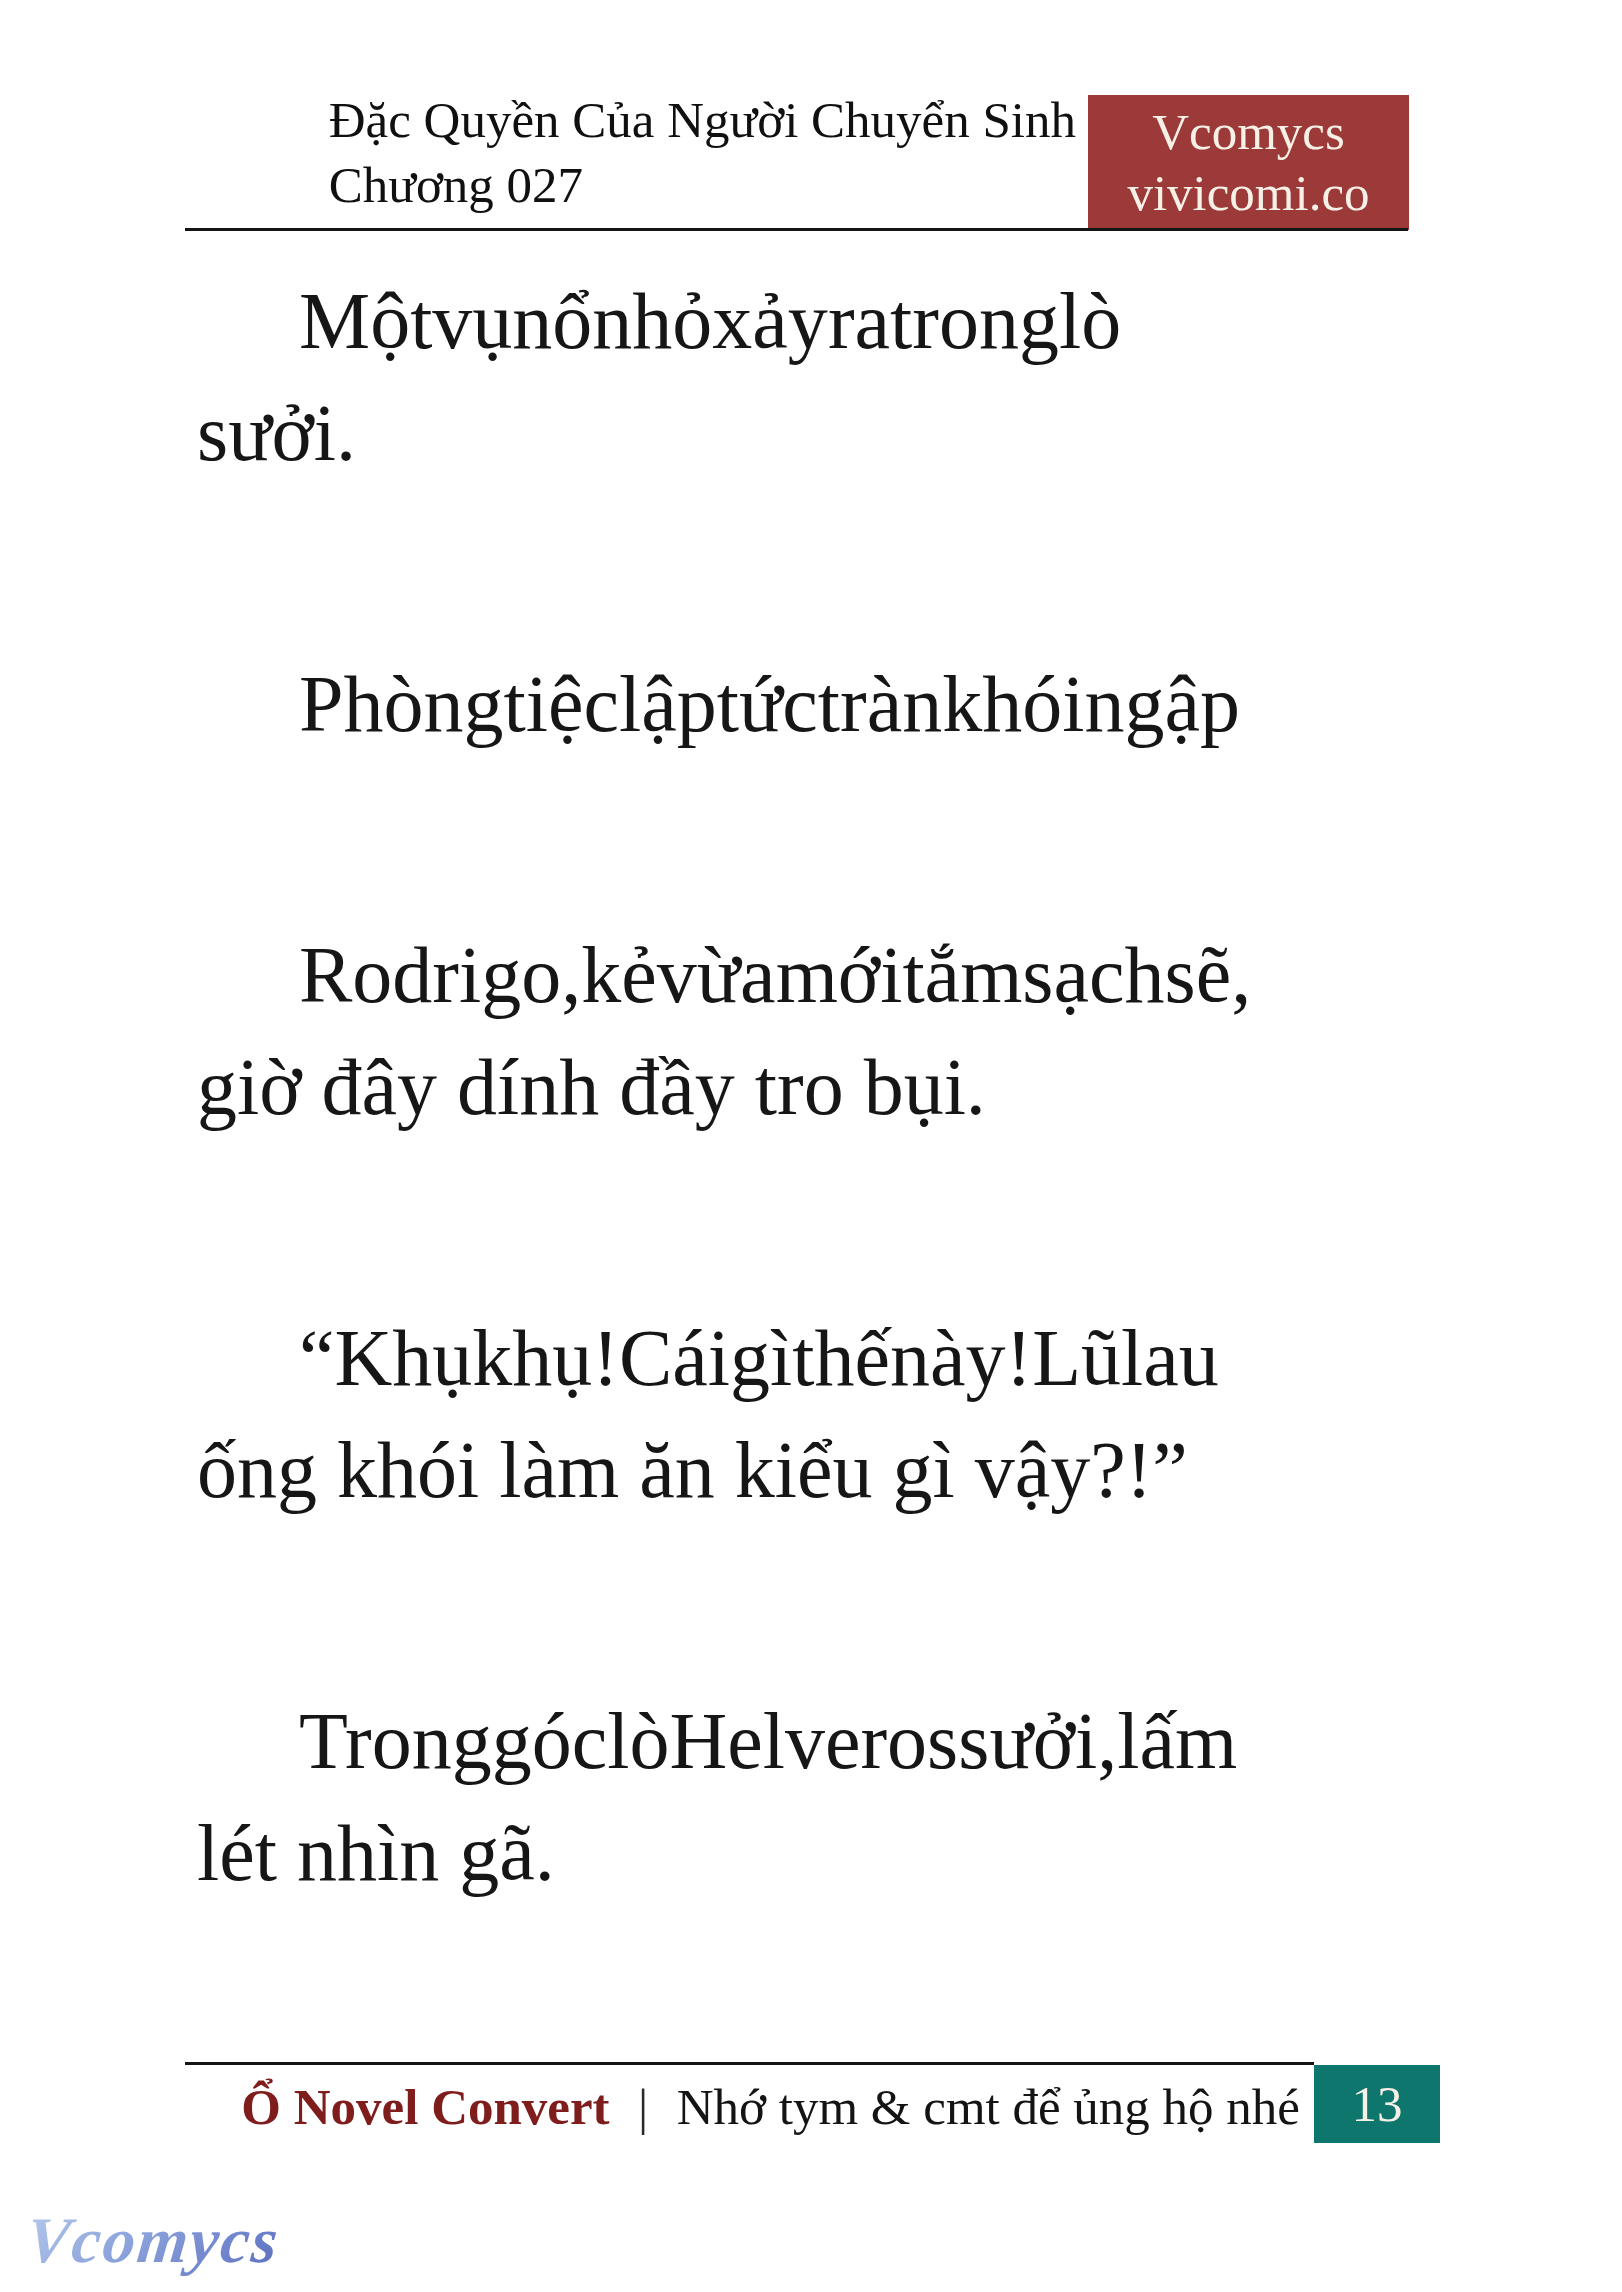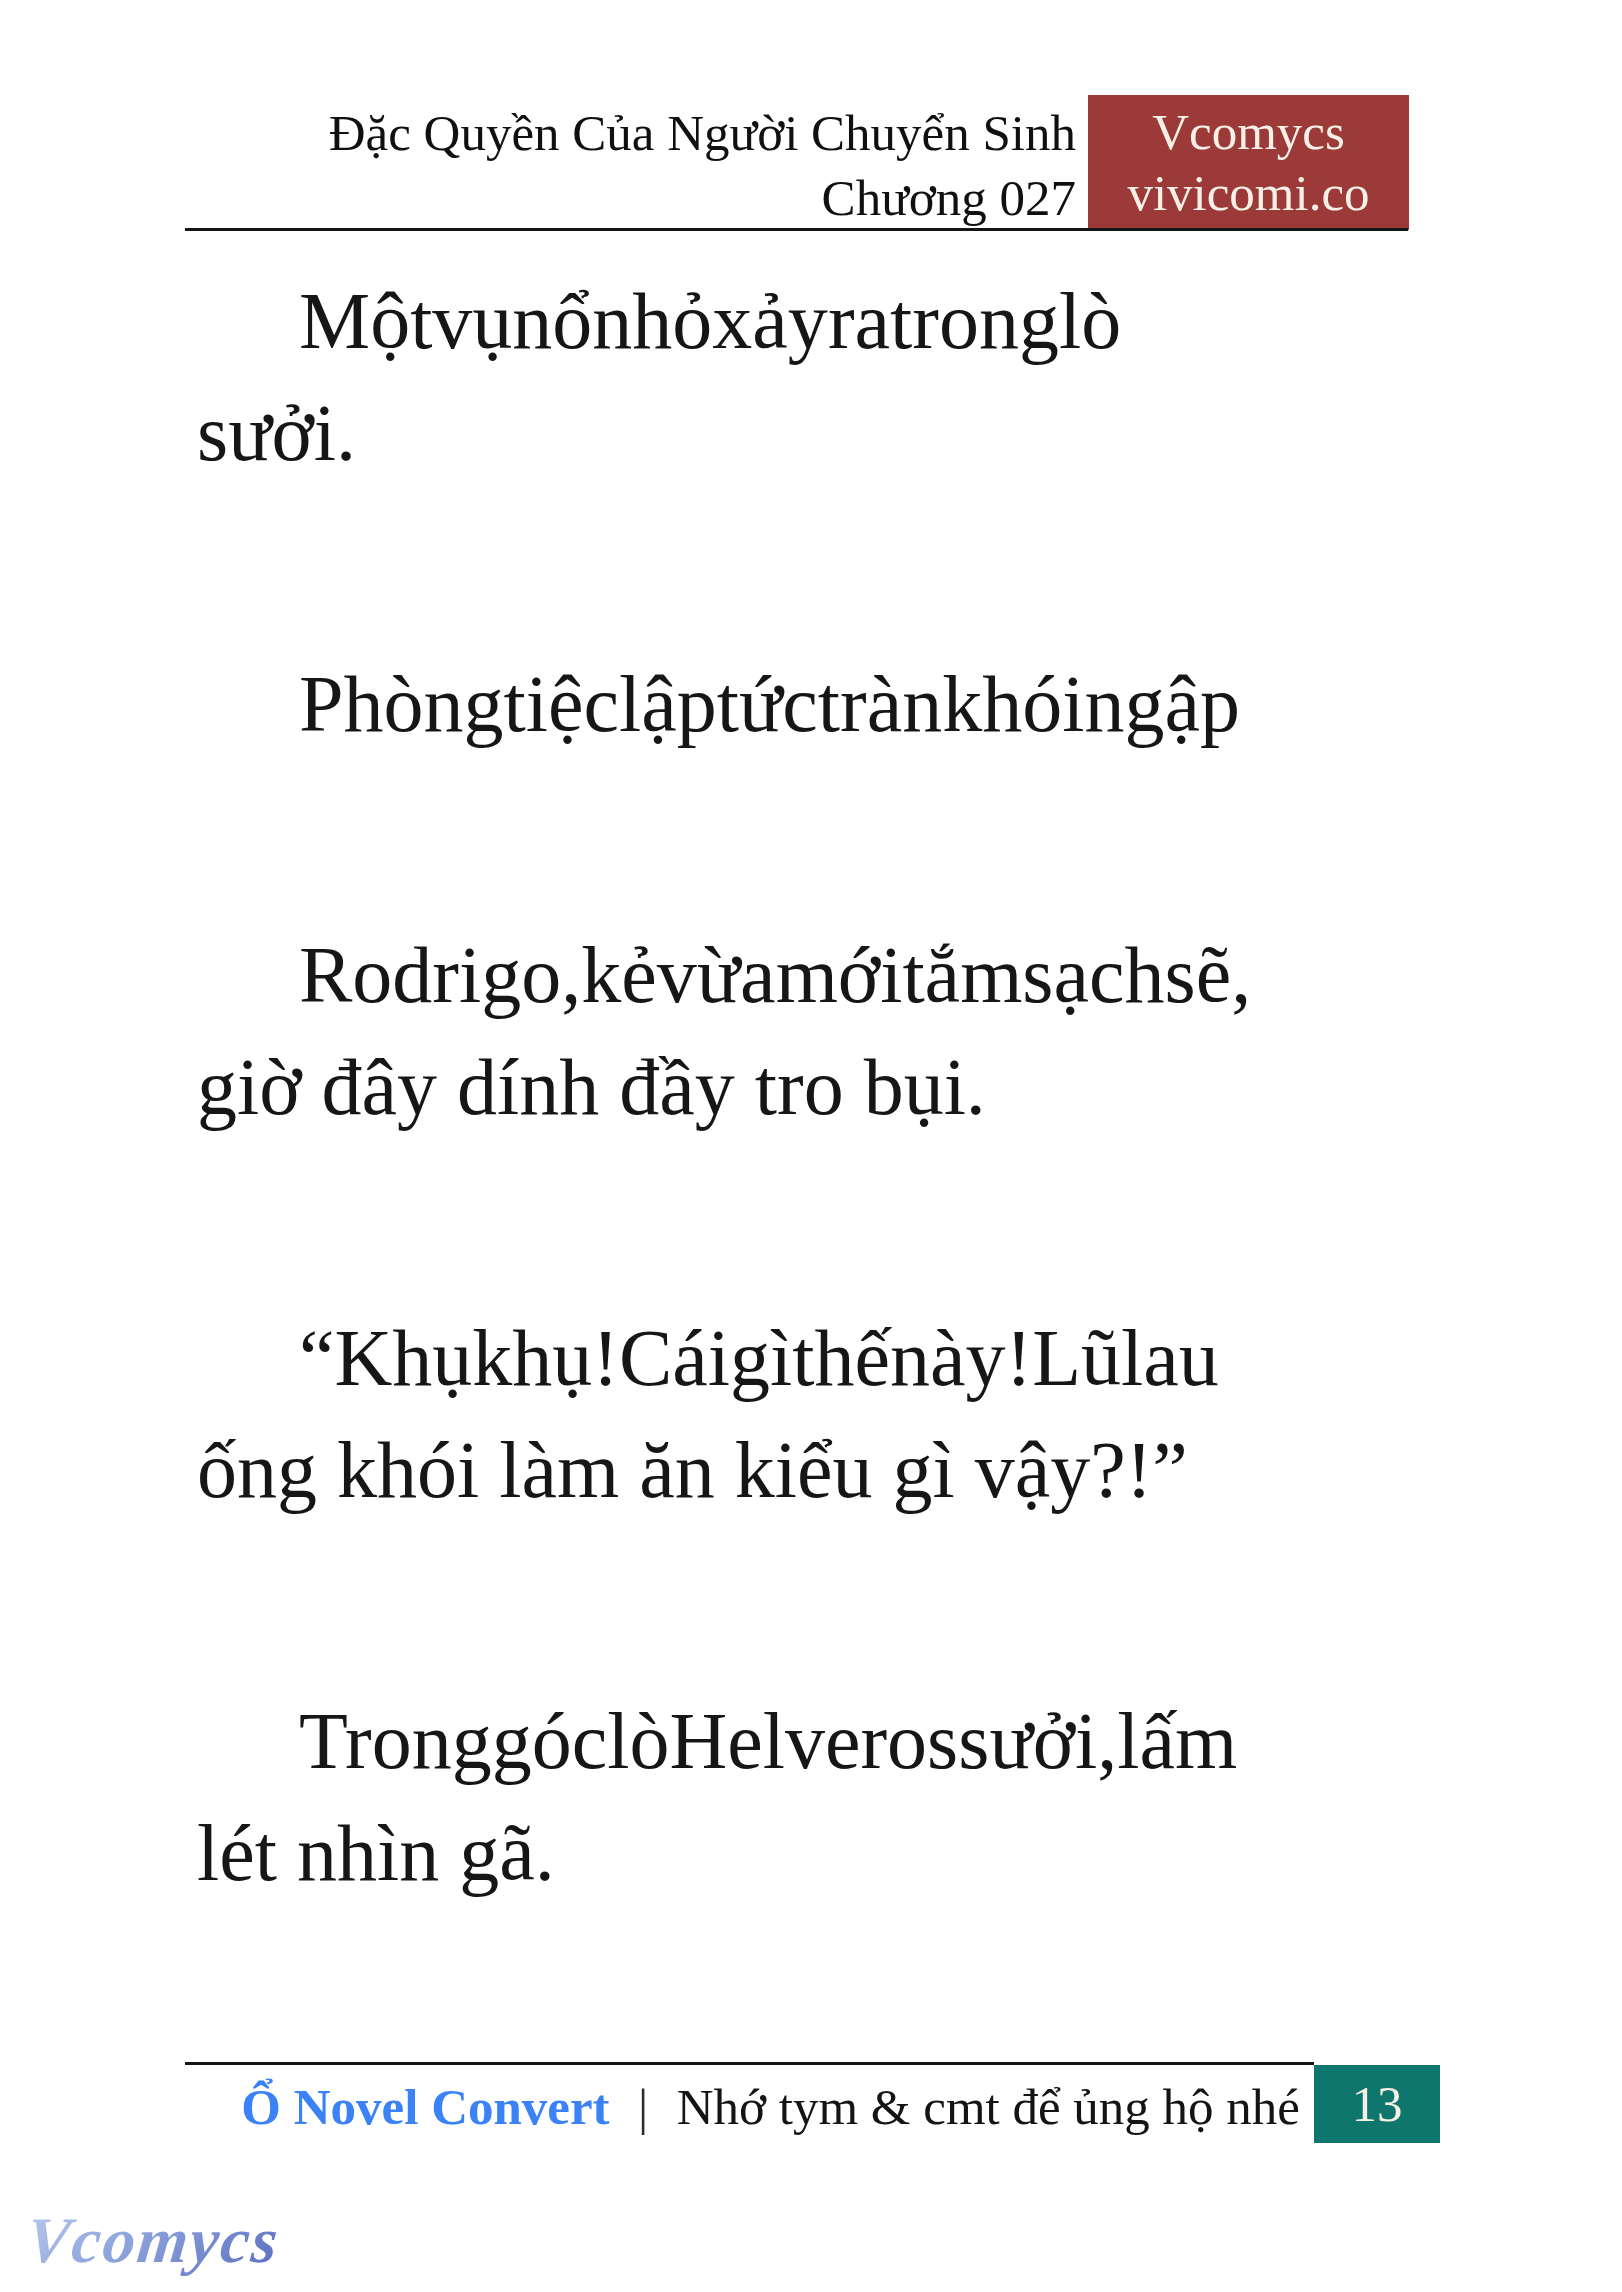--- a/index.html
+++ b/index.html
@@ -10,26 +10,24 @@
     overflow: hidden;
     font-family: "Liberation Serif", "DejaVu Serif", serif;
     color: #1c1c1c;
   }
   .page { position: absolute; inset: 0; }
 
   
   .header-text {
     position: absolute;
     top: 88px; right: 546px;
-    text-align: right;
     font-size: 51px;
     line-height: 65px;
     color: #101010;
     white-space: nowrap;
-    margin-top: 13px;
   }
   .header-badge {
     position: absolute;
     left: 1088px; top: 95px;
     width: 321px; height: 135px;
     background: #9b3a38;
     color: #f7f0e6;
     display: flex; flex-direction: column;
     align-items: center; justify-content: center;
     font-size: 51px; line-height: 61px;
@@ -69,21 +67,21 @@
     width: 1129px; height: 2.9px;
     background: #151515;
   }
   .footer-text {
     position: absolute;
     top: 2072px; right: 322px;
     font-size: 51px; line-height: 71px;
     white-space: nowrap;
     color: #141414;
   }
-  .footer-brand { color: #3b82f6; font-weight: bold; }
+  .footer-brand { color: #7f1d1d; font-weight: bold; }
   .footer-sep { color: #2a2a2a; margin: 0 15.7px; font-weight: normal; }
   .footer-pagebox {
     position: absolute;
     left: 1314px; top: 2065px;
     width: 126px; height: 78px;
     background: #0f766e;
     color: #f7f0e6;
     display: flex; align-items: center; justify-content: center;
     font-size: 51px;
   }

